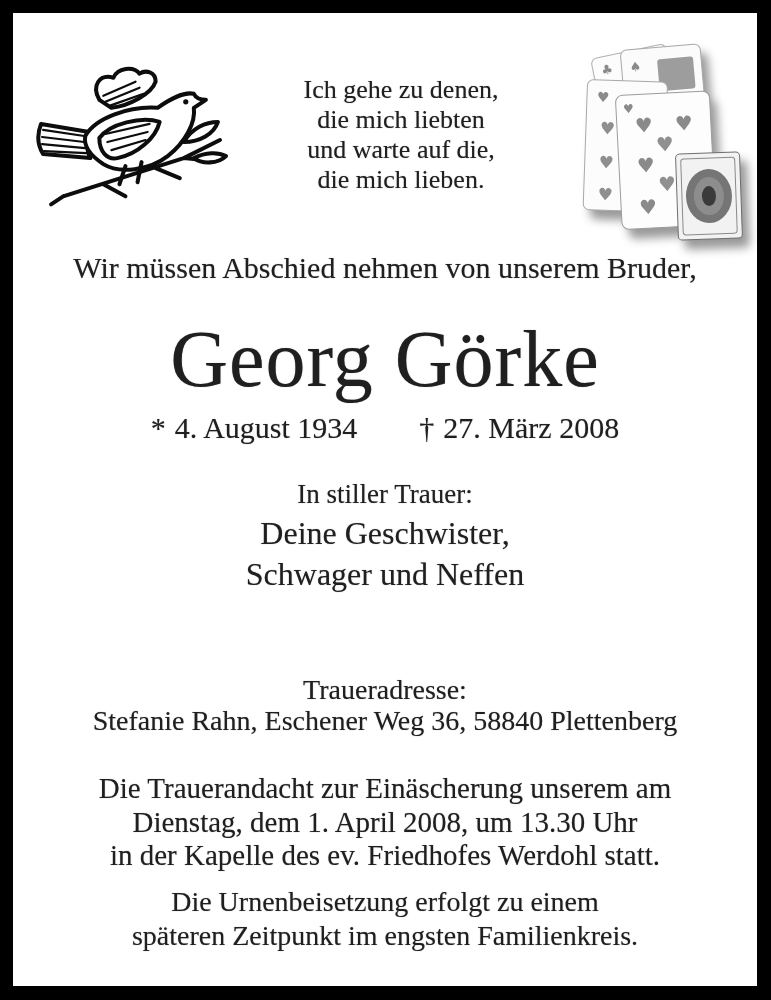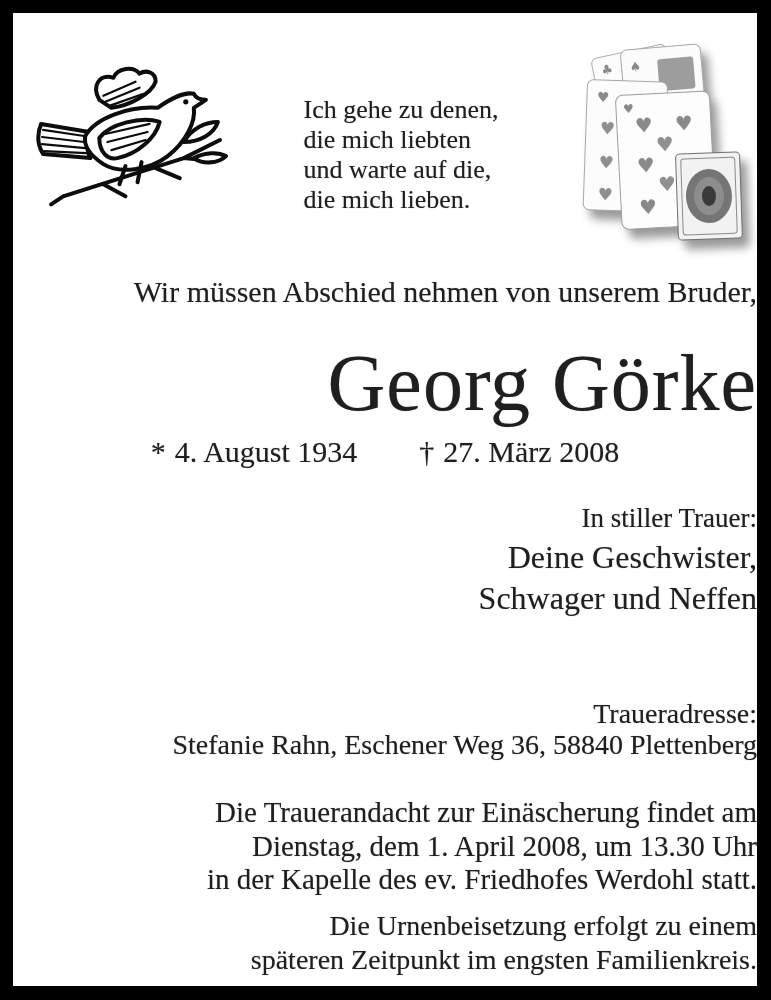--- a/index.html
+++ b/index.html
@@ -7,30 +7,30 @@
     width: 771px; height: 1000px;
     position: relative; overflow: hidden;
     font-family: "Liberation Serif", "DejaVu Serif", serif;
     color: #1f1f1f;
   }
   .page {
     position: absolute; left: 13px; top: 13px;
     width: 744px; height: 973px;
     background: #ffffff;
   }
-  .block { position: absolute; left: 0; right: 0; text-align: right; margin-top: 24px; }
+  .block { position: absolute; left: 0; right: 0; text-align: center; }
   .soft { text-shadow: 0 0 1px rgba(25,25,25,0.45); }
 
   .dove-wrap { position: absolute; left: 20px; top: 48px; width: 196px; height: 152px; }
   .cards-wrap { position: absolute; left: 556px; top: 22px; width: 184px; height: 210px;
                 filter: drop-shadow(7px 9px 5px rgba(0,0,0,0.40)); }
 
   .verse { position: absolute; top: 62px; left: 50%;
            transform: translateX(calc(-50% + 16px));
-           font-size: 26px; line-height: 30px; text-align: left; white-space: nowrap; margin-top: 20px; }
+           font-size: 26px; line-height: 30px; text-align: center; white-space: nowrap; }
 
   .intro { top: 238px; font-size: 30px; line-height: 33px; }
 
   .name { top: 303px; font-size: 80px; line-height: 86px; letter-spacing: 1px; }
 
   .dates { top: 398px; font-size: 30px; display: flex; justify-content: center; gap: 62px; }
   .dates .sym { margin-right: 9px; }
 
   .trauer-heading { top: 466px; font-size: 27px; }
   .mourners { top: 500px; font-size: 32px; line-height: 41px; }
@@ -134,21 +134,21 @@
   <div class="block trauer-heading soft">In stiller Trauer:</div>
   <div class="block mourners soft">
     <div>Deine Geschwister,</div>
     <div>Schwager und Neffen</div>
   </div>
 
   <div class="block condolence-label soft">Traueradresse:</div>
   <div class="block condolence-value soft">Stefanie Rahn, Eschener Weg 36, 58840 Plettenberg</div>
 
   <div class="block service soft">
-    <div>Die Trauerandacht zur Einäscherung findet am</div>
+    <div>Die Trauerandacht zur Einäscherung unserem am</div>
     <div>Dienstag, dem 1. April 2008, um 13.30 Uhr</div>
     <div>in der Kapelle des ev. Friedhofes Werdohl statt.</div>
   </div>
 
   <div class="block urn soft">
     <div>Die Urnenbeisetzung erfolgt zu einem</div>
     <div>späteren Zeitpunkt im engsten Familienkreis.</div>
   </div>
 
 </div>

